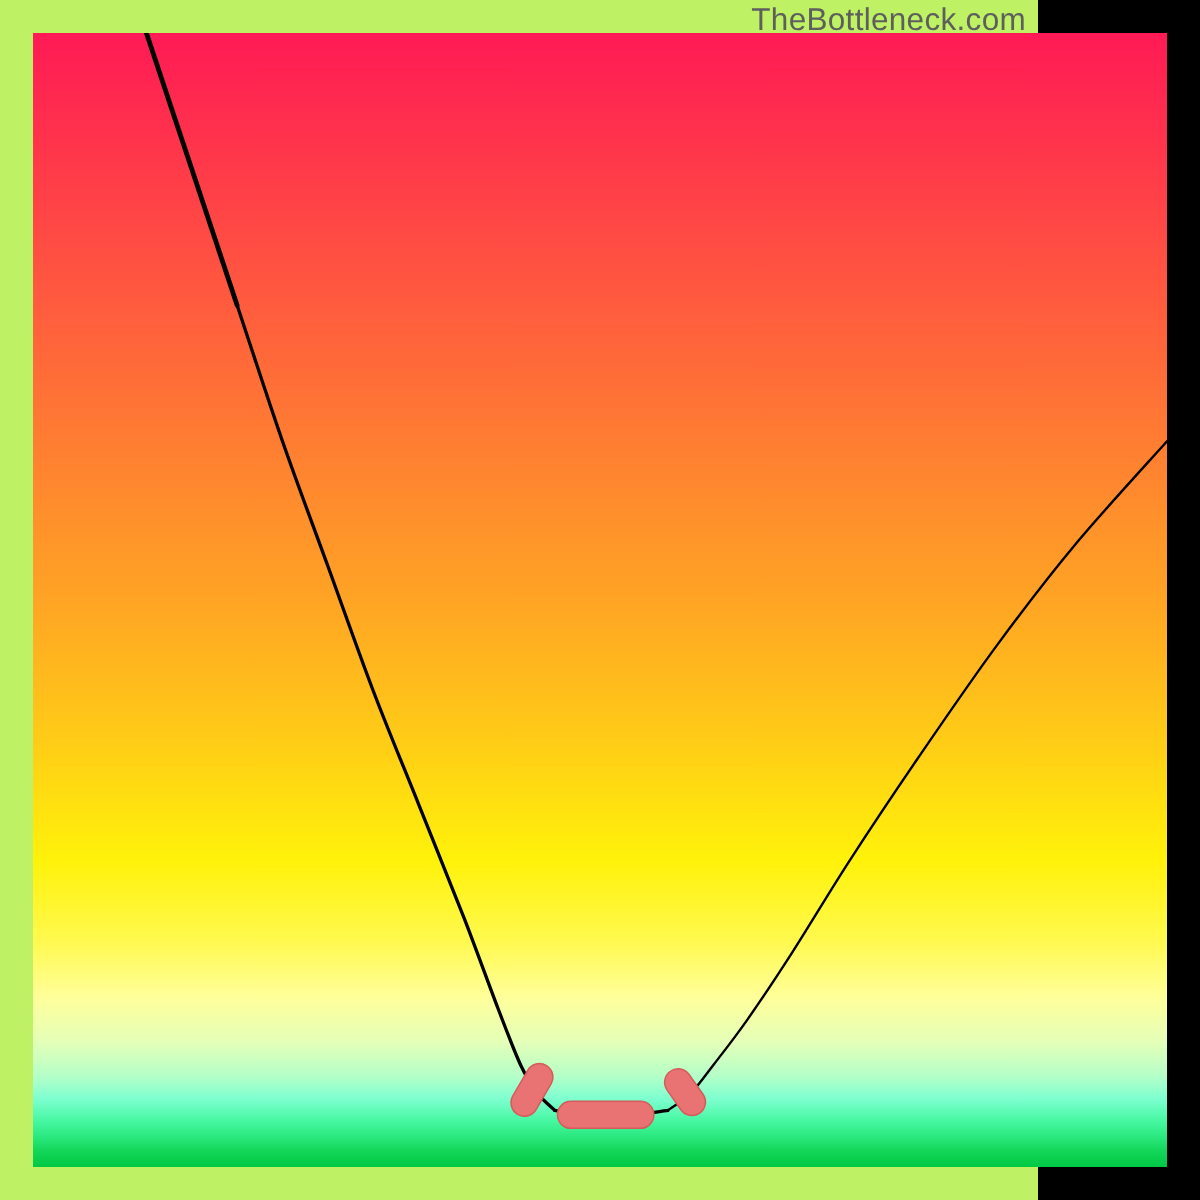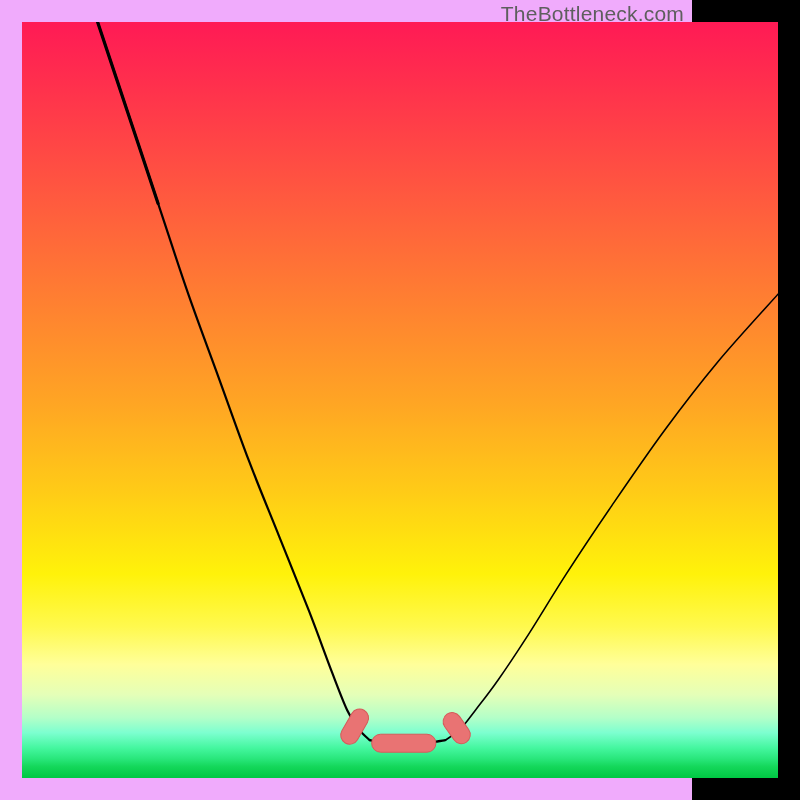--- a/index.html
+++ b/index.html
@@ -8,21 +8,21 @@
     width: 800px;
     height: 800px;
     background: #000;
     overflow: hidden;
     font-family: Arial, Helvetica, sans-serif;
   }
   .frame {
     position: relative;
     width: 692px;
     height: 800px;
-    background: #f0abfc;
+    background: #bef264;
   }
   .plot-area {
     position: absolute;
     left: 22px;
     top: 22px;
     width: 756px;
     height: 756px;
     overflow: hidden;
   }
   .gradient-bg {

